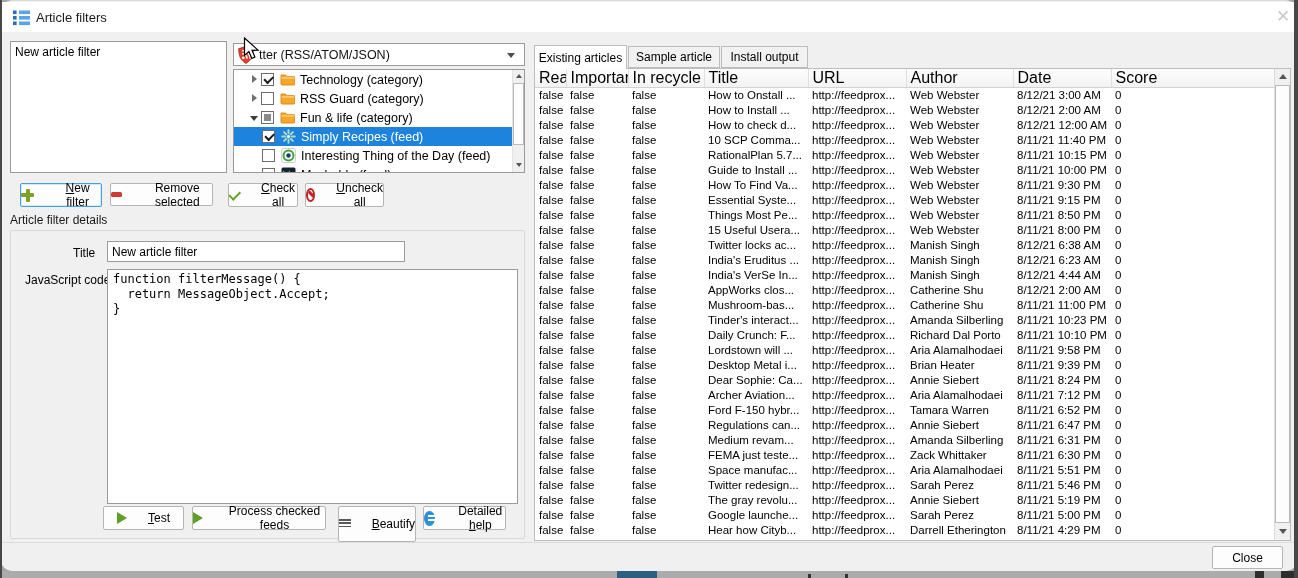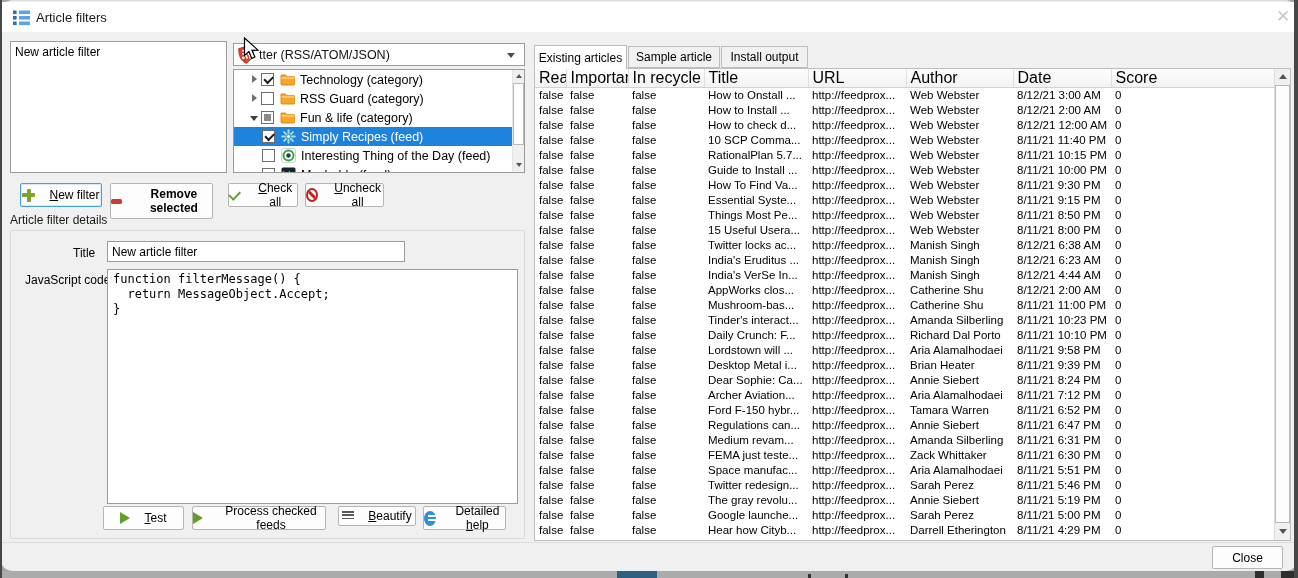--- a/index.html
+++ b/index.html
@@ -49,29 +49,29 @@
   .cb.partial::after { content:""; position:absolute; left:2px; top:2px; right:2px; bottom:2px; background:#8a8a8a; }
   .icon-slot { width:16px; height:16px; margin-right:5px; flex:none; display:flex; align-items:center; justify-content:center; }
   .tree-sb { position:absolute; right:0; top:0; width:12px; bottom:0; background:#f0f0f0; border-left:1px solid #e3e3e3; }
   .sb-up, .sb-dn { position:absolute; left:0; width:100%; height:13px; }
   .sb-up { top:0; } .sb-dn { bottom:0; }
   .sb-up::after { content:""; position:absolute; left:2.5px; top:4px; border-left:3.5px solid transparent; border-right:3.5px solid transparent; border-bottom:4.5px solid #555; }
   .sb-dn::after { content:""; position:absolute; left:2.5px; top:4px; border-left:3.5px solid transparent; border-right:3.5px solid transparent; border-top:4.5px solid #555; }
   .tree-thumb { position:absolute; left:0; top:13px; width:11px; height:62px; background:#fdfdfd; border:1px solid #b9b9b9; }
 
   
-  .btn { position:absolute; display:flex; align-items:center; justify-content:center; gap:14px; background:#fdfdfd; border:1px solid #b5b5b5; border-radius:2px; font-family:"Liberation Sans",sans-serif; font-size:12px; color:#000; padding:0; }
+  .btn { position:absolute; display:flex; align-items:center; justify-content:center; gap:21px; background:#fdfdfd; border:1px solid #b5b5b5; border-radius:2px; font-family:"Liberation Sans",sans-serif; font-size:12px; color:#000; padding:0; }
   .btn .mn { text-decoration:underline; text-underline-offset:1px; }
   #btn-new { left:20px; top:182px; width:82px; height:24px; border-color:#47a0de; box-shadow:inset 0 0 0 1px #d4eafc; }
-  #btn-remove { left:110px; top:182px; width:103px; height:36px;font-weight:bold; }
+  #btn-remove { left:110px; top:182px; width:103px; height:23px; }
   #btn-check { left:228px; top:182px; width:70px; height:24px; }
   #btn-uncheck { left:305px; top:182px; width:79px; height:24px; }
   #btn-test { left:103px; top:505px; width:81px; height:24px; }
   #btn-process { left:192px; top:505px; width:134px; height:24px; }
-  #btn-beautify { left:338px; top:505px; width:78px; height:20px; }
+  #btn-beautify { left:338px; top:505px; width:78px; height:36px; }
   #btn-help { left:423px; top:505px; width:83px; height:24px; }
   #btn-close { left:1212px; top:545px; width:71px; height:23px; }
 
   .ic-plus { width:13px; height:13px; position:relative; }
   .ic-plus::before { content:""; position:absolute; left:0; top:4.5px; width:13px; height:4px; background:#7da32a; border-radius:1px; }
   .ic-plus::after { content:""; position:absolute; left:4.5px; top:0; width:4px; height:13px; background:#7da32a; border-radius:1px; }
   .ic-minus { width:14px; height:5px; background:#ce3a34; border-radius:1.5px; }
   .ic-check { width:12px; height:10px; position:relative; }
   .ic-check::after { content:""; position:absolute; left:0; top:1px; width:9px; height:4.5px; border-left:2.5px solid #64a322; border-bottom:2.5px solid #64a322; transform:rotate(-45deg); }
   .ic-block { width:14px; height:14px; border:2.5px solid #c22222; border-radius:50%; position:relative; overflow:hidden; }

